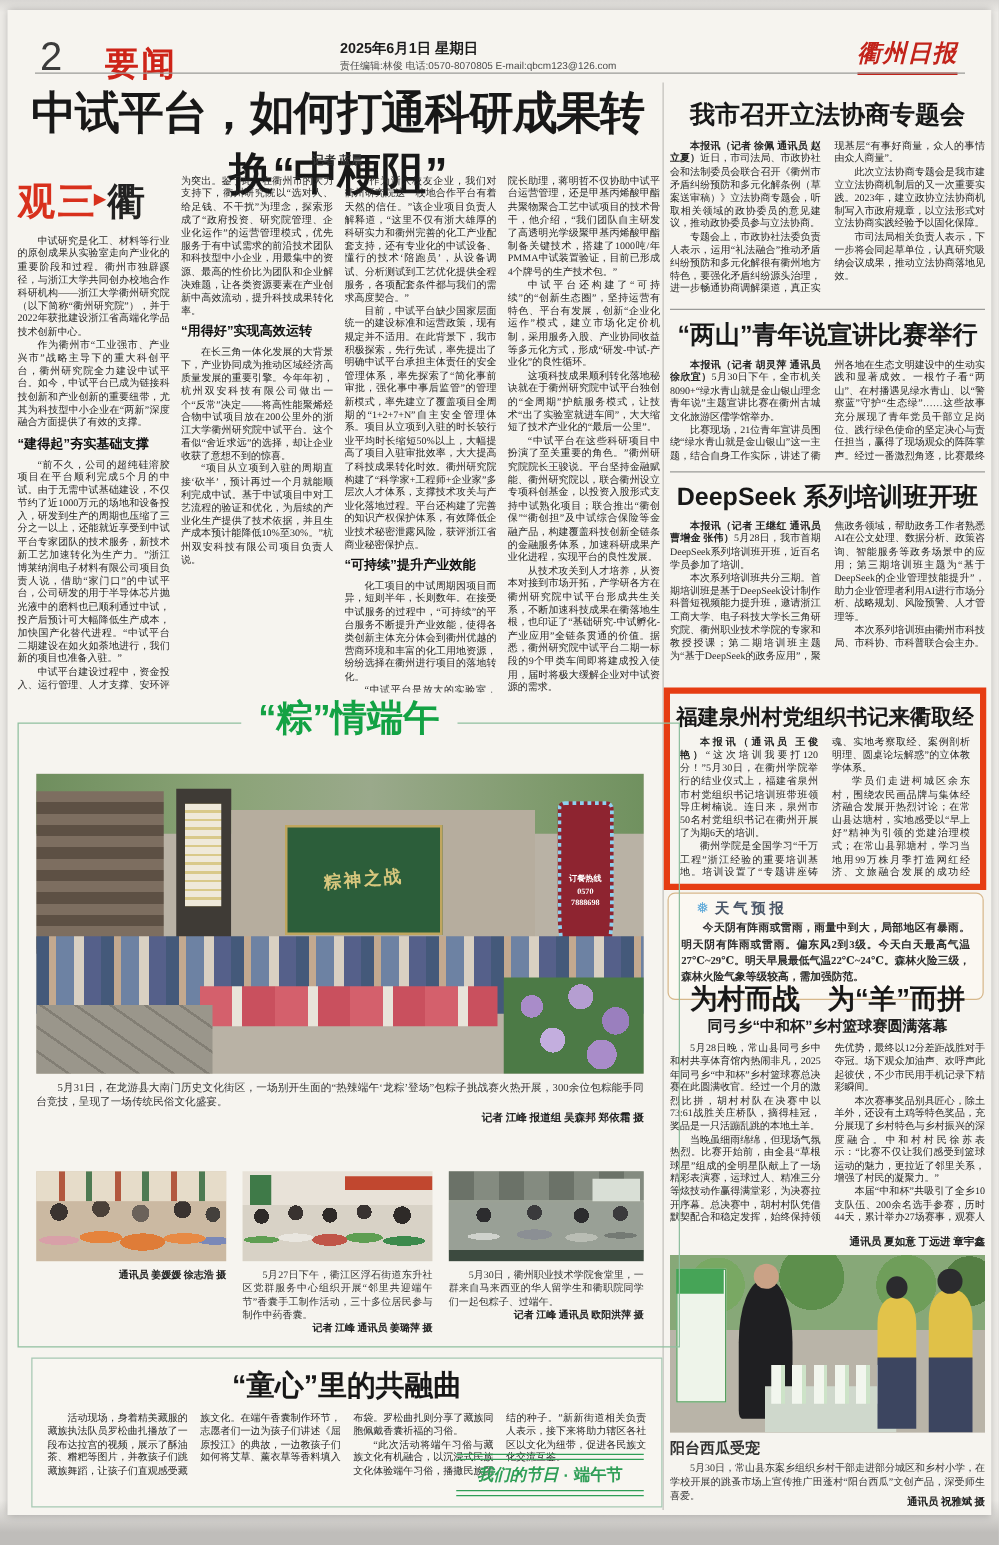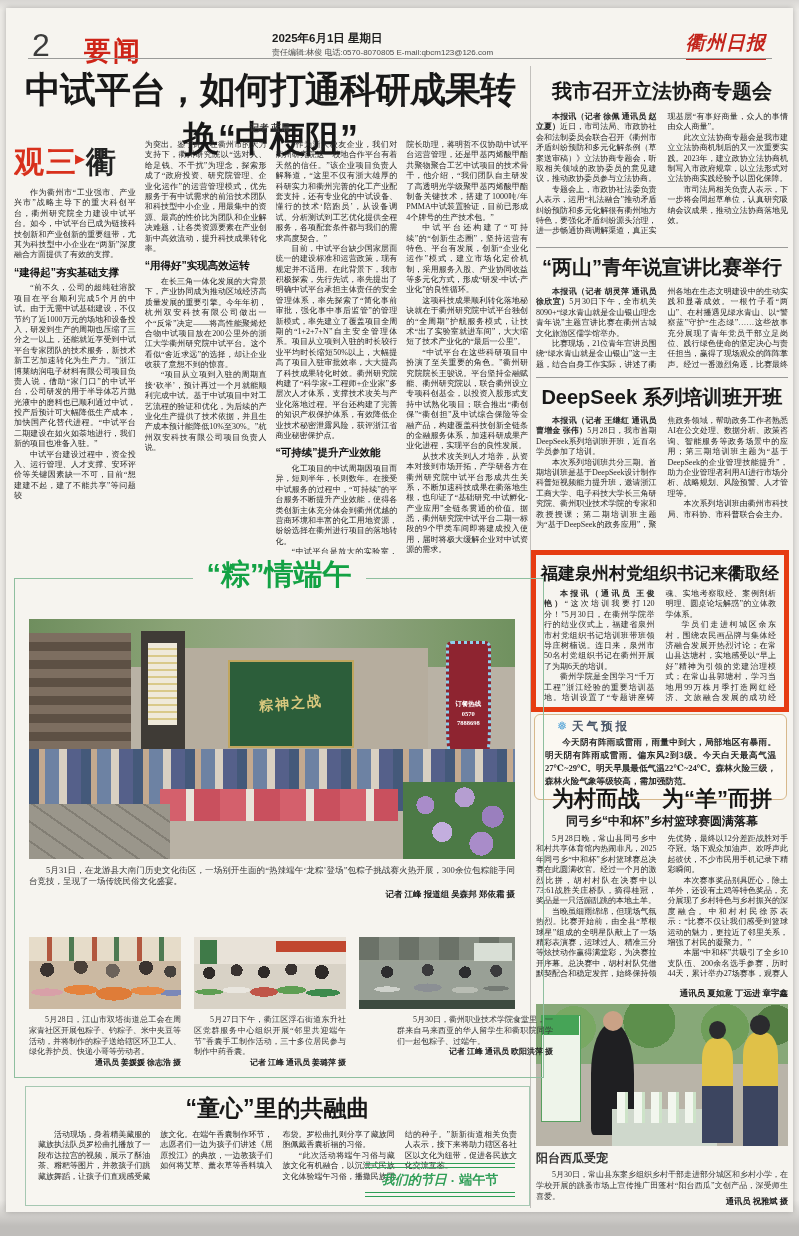--- a/index.html
+++ b/index.html
@@ -152,20 +152,21 @@
   <div class="abs hl" style="left:12px;top:66px;width:516px;text-align:center;font-size:36px;letter-spacing:-1px;">中试平台，如何打通科研成果转换“中梗阻”</div>
   <div class="abs sans" style="left:12px;top:122px;width:516px;text-align:center;font-size:9.5px;font-weight:700;color:#333;">记者 蓝晨</div>
 
   <div class="abs" style="left:14px;top:140px;width:514px;height:414px;display:flex;gap:9px;">
     <div class="bodytext" style="flex:1;overflow:hidden;">
       <div id="guanlogo">
         <span class="g1">观</span>
         <span class="g2"><span>三</span><span class="ah">▶</span></span>
         <span class="g3">衢</span>
       </div>
+      <p>中试研究是化工、材料等行业的原创成果从实验室走向产业化的重要阶段和过程。衢州市独辟蹊径，与浙江大学共同创办校地合作科研机构——浙江大学衢州研究院（以下简称“衢州研究院”），并于2022年获批建设浙江省高端化学品技术创新中心。</p>
       <p>作为衢州市“工业强市、产业兴市”战略主导下的重大科创平台，衢州研究院全力建设中试平台。如今，中试平台已成为链接科技创新和产业创新的重要纽带，尤其为科技型中小企业在“两新”深度融合方面提供了有效的支撑。</p>
       <p class="subhead">“建得起”夯实基础支撑</p>
       <p>“前不久，公司的超纯硅溶胶项目在平台顺利完成5个月的中试。由于无需中试基础建设，不仅节约了近1000万元的场地和设备投入，研发到生产的周期也压缩了三分之一以上，还能就近享受到中试平台专家团队的技术服务，新技术新工艺加速转化为生产力。”浙江博莱纳润电子材料有限公司项目负责人说，借助“家门口”的中试平台，公司研发的用于半导体芯片抛光液中的磨料也已顺利通过中试，投产后预计可大幅降低生产成本，加快国产化替代进程。“中试平台二期建设在如火如荼地进行，我们新的项目也准备入驻。”</p>
       <p>中试平台建设过程中，资金投入、运行管理、人才支撑、安环评价等关键因素缺一不可，目前“想建建不起，建了不能共享”等问题较</p>
     </div>
     <div class="bodytext" style="flex:1;overflow:hidden;">
       <p style="text-indent:0;">为突出。鉴于此，在衢州市的大力支持下，衢州研究院以“选对人、给足钱、不干扰”为理念，探索形成了“政府投资、研究院管理、企业化运作”的运营管理模式，优先服务于有中试需求的前沿技术团队和科技型中小企业，用最集中的资源、最高的性价比为团队和企业解决难题，让各类资源要素在产业创新中高效流动，提升科技成果转化率。</p>
       <p class="subhead">“用得好”实现高效运转</p>
       <p>在长三角一体化发展的大背景下，产业协同成为推动区域经济高质量发展的重要引擎。今年年初，杭州双安科技有限公司做出一个“反常”决定——将高性能聚烯烃合物中试项目放在200公里外的浙江大学衢州研究院中试平台。这个看似“舍近求远”的选择，却让企业收获了意想不到的惊喜。</p>
       <p>“项目从立项到入驻的周期直接‘砍半’，预计再过一个月就能顺利完成中试。基于中试项目中对工艺流程的验证和优化，为后续的产业化生产提供了技术依据，并且生产成本预计能降低10%至30%。”杭州双安科技有限公司项目负责人说。</p>
@@ -299,28 +300,27 @@
       <div class="ppl"></div>
     </div>
     <div class="photo" id="photo-c" style="position:absolute;left:344px;top:358px;width:156px;height:72px;">
       <div class="ceiling"></div>
       <div class="win"></div>
       <div class="ppl"></div>
       <div class="tables"></div>
     </div>
 
     <div class="abs caption" style="left:14px;top:436px;width:152px;">
-      <p>5月28日，江山市双塔街道总工会在周家青社区开展包粽子、钓粽子、米中夹豆等活动，并将制作的粽子送给辖区环卫工人、绿化养护员、快递小哥等劳动者。</p>
       <div class="credit" style="text-align:right;">通讯员 姜媛媛 徐志浩 摄</div>
     </div>
     <div class="abs caption" style="left:179px;top:436px;width:152px;">
       <p>5月27日下午，衢江区浮石街道东升社区党群服务中心组织开展“邻里共迎端午节”香囊手工制作活动，三十多位居民参与制作中药香囊。</p>
       <div class="credit" style="text-align:right;">记者 江峰 通讯员 姜璐萍 摄</div>
     </div>
-    <div class="abs caption" style="left:344px;top:436px;width:156px;margin-left:38px;">
+    <div class="abs caption" style="left:344px;top:436px;width:156px;">
       <p>5月30日，衢州职业技术学院食堂里，一群来自马来西亚的华人留学生和衢职院同学们一起包粽子、过端午。</p>
       <div class="credit" style="text-align:right;">记者 江峰 通讯员 欧阳洪萍 摄</div>
     </div>
   </div>
 
   <div class="abs" style="left:25px;top:1086px;width:503px;height:118px;border:1px solid #a6c8b2;background:#f8f6f1;">
     <div class="hl" style="margin-top:6px;text-align:center;font-size:23px;">“童心”里的共融曲</div>
     <div class="bodytext" style="margin:6px 12px 0 12px;height:74px;column-count:4;column-gap:10px;overflow:hidden;">
       <p>活动现场，身着精美藏服的藏族执法队员罗松曲扎播放了一段布达拉宫的视频，展示了酥油茶、糌粑等图片，并教孩子们跳藏族舞蹈，让孩子们直观感受藏族文化。在端午香囊制作环节，志愿者们一边为孩子们讲述《屈原投江》的典故，一边教孩子们如何将艾草、薰衣草等香料填入布袋。罗松曲扎则分享了藏族同胞佩戴香囊祈福的习俗。</p>
       <p>“此次活动将端午习俗与藏族文化有机融合，以沉浸式民族文化体验端午习俗，播撒民族团结的种子。”新新街道相关负责人表示，接下来将助力辖区各社区以文化为纽带，促进各民族文化交流互鉴。</p>

